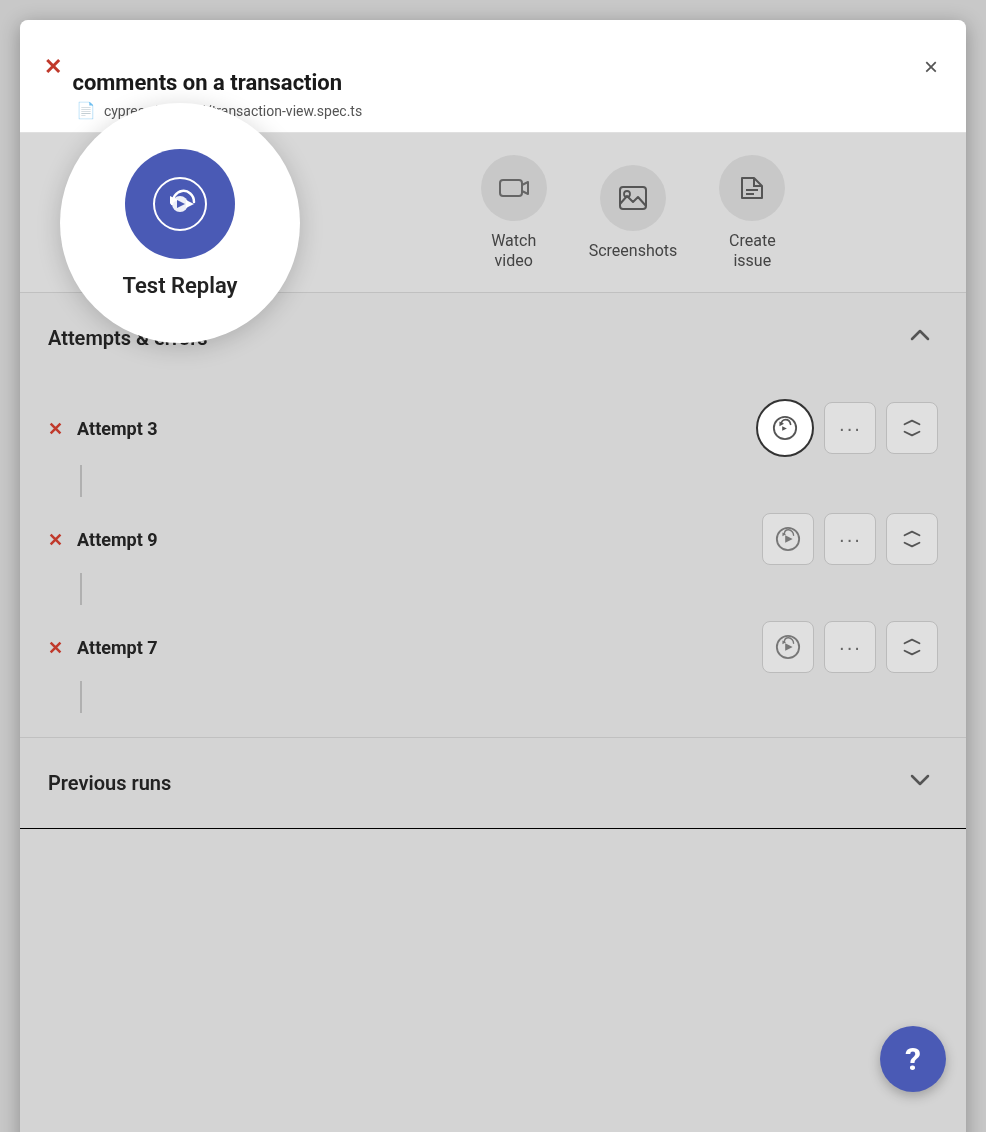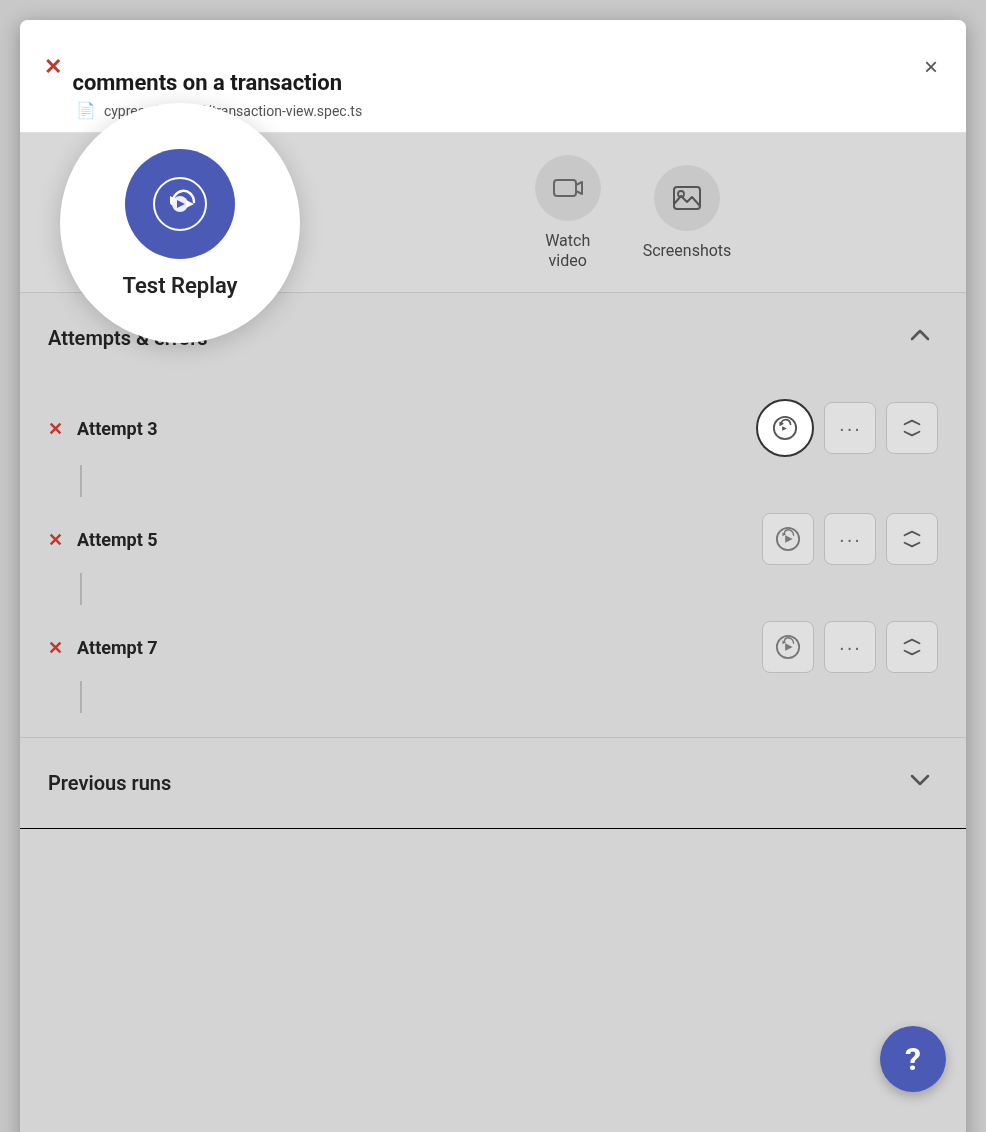--- a/index.html
+++ b/index.html
@@ -317,20 +317,31 @@
         <div class="action-icon-circle">
           <svg viewBox="0 0 32 32" fill="none" xmlns="http://www.w3.org/2000/svg">
             <rect x="3" y="5" width="26" height="22" rx="3" stroke="#555" stroke-width="2" fill="none"></rect>
             <circle cx="10" cy="12" r="3" stroke="#555" stroke-width="1.8" fill="none"></circle>
             <path d="M3 22 L10 14 L16 20 L21 15 L29 24" stroke="#555" stroke-width="2" fill="none" stroke-linejoin="round"></path>
           </svg>
         </div>
         <span class="action-label">Screenshots</span>
       </div>
 
+      <div class="action-item">
+        <div class="action-icon-circle">
+          <svg viewBox="0 0 32 32" fill="none" xmlns="http://www.w3.org/2000/svg">
+            <path d="M6 6 L18 6 L26 14 L26 26 L6 26 Z" stroke="#555" stroke-width="2" fill="none" stroke-linejoin="round"></path>
+            <path d="M18 6 L18 14 L26 14" stroke="#555" stroke-width="2" fill="none"></path>
+            <line x1="10" y1="18" x2="22" y2="18" stroke="#555" stroke-width="2"></line>
+            <line x1="10" y1="22" x2="18" y2="22" stroke="#555" stroke-width="2"></line>
+          </svg>
+        </div>
+        <span class="action-label">Create<br>issue</span>
+      </div>
     </div>
   </div>
 
   <div class="section">
     <div class="section-header">
       <span class="section-title">Attempts &amp; errors</span>
       <button class="chevron-btn">
         <svg width="28" height="28" viewBox="0 0 28 28" fill="none">
           <polyline points="6,18 14,10 22,18" stroke="#555" stroke-width="2.5" stroke-linecap="round" stroke-linejoin="round" fill="none"></polyline>
         </svg>
@@ -362,21 +373,21 @@
               <polyline points="6,18 14,22 22,18" stroke="#555" stroke-width="2" stroke-linecap="round" stroke-linejoin="round" fill="none"></polyline>
             </svg>
           </button>
         </div>
       </div>
       <div class="attempt-divider"></div>
 
       <div class="attempt-row">
         <div class="attempt-left">
           <span class="attempt-fail">✕</span>
-          <span class="attempt-label">Attempt 5</span>
+          <span class="attempt-label">Attempt 9</span>
         </div>
         <div class="attempt-actions">
           <button class="attempt-btn">
             <svg viewBox="0 0 28 28" fill="none" xmlns="http://www.w3.org/2000/svg" width="26" height="26">
               <circle cx="14" cy="14" r="12" stroke="#777" stroke-width="2" fill="none"></circle>
               <polygon points="11,10 11,18 19,14" fill="#777"></polygon>
               <path d="M10 9 C10 6 12 4 14.5 4 C17.5 4 20 7 20 10" stroke="#777" stroke-width="1.5" fill="none" stroke-linecap="round"></path>
               <polygon points="8,7 8,11 12,9" fill="#777"></polygon>
             </svg>
           </button>

